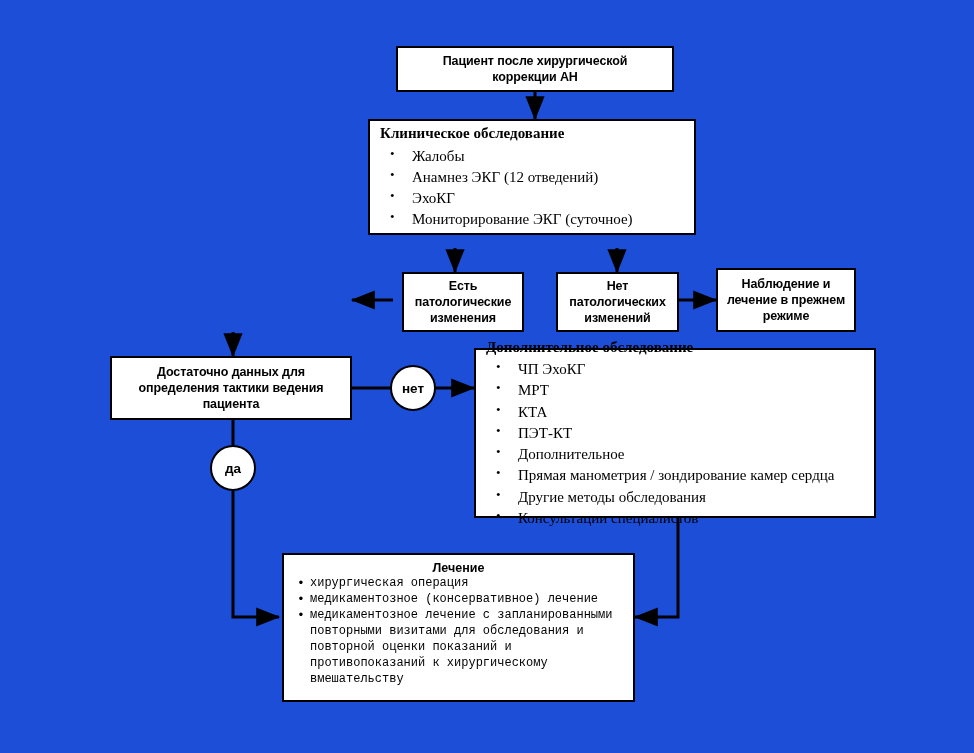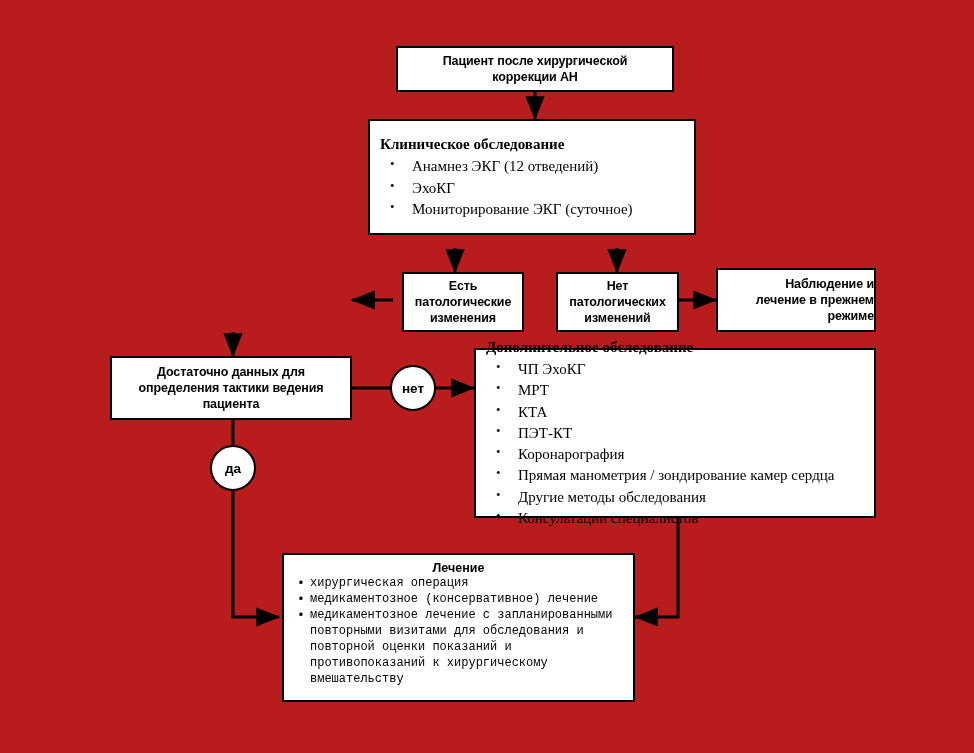--- a/index.html
+++ b/index.html
@@ -4,21 +4,21 @@
 <style>
   html, body {
     margin: 0;
     padding: 0;
     background: #ffffff;
   }
   #canvas {
     position: relative;
     width: 974px;
     height: 753px;
-    background: #b91c1c;
+    background: #1d4ed8;
     overflow: hidden;
     font-family: "Liberation Sans", sans-serif;
   }
   svg.edges {
     position: absolute;
     left: 0;
     top: 0;
     width: 974px;
     height: 753px;
     pointer-events: none;
@@ -162,20 +162,21 @@
   <div class="node centered sans" style="left:396px; top:46px; width:278px; height:46px;">
     <div class="node-lines lh-tight">
       <div>Пациент после хирургической</div>
       <div>коррекции АН</div>
     </div>
   </div>
 
   <div class="node serif pad-serif" style="left:368px; top:119px; width:328px; height:116px;">
     <div class="title">Клиническое обследование</div>
     <ul>
+      <li>Жалобы</li>
       <li>Анамнез ЭКГ (12 отведений)</li>
       <li>ЭхоКГ</li>
       <li>Мониторирование ЭКГ (суточное)</li>
     </ul>
   </div>
 
 
   <div class="node centered sans" style="left:402px; top:272px; width:122px; height:60px;">
     <div class="node-lines lh-tight">
       <div>Есть</div>
@@ -185,21 +186,21 @@
   </div>
 
   <div class="node centered sans" style="left:556px; top:272px; width:123px; height:60px;">
     <div class="node-lines lh-tight">
       <div>Нет</div>
       <div>патологических</div>
       <div>изменений</div>
     </div>
   </div>
 
-  <div class="node centered sans" style="left:716px; top:268px; width:160px; height:64px;text-align:right;">
+  <div class="node centered sans" style="left:716px; top:268px; width:140px; height:64px;">
     <div class="node-lines lh-tight">
       <div>Наблюдение и</div>
       <div>лечение в прежнем</div>
       <div>режиме</div>
     </div>
   </div>
 
   <div class="node centered sans" style="left:110px; top:356px; width:242px; height:64px;align-items:center;">
     <div class="node-lines lh-tight">
       <div>Достаточно данных для</div>
@@ -216,21 +217,21 @@
     <span>да</span>
   </div>
 
   <div class="node serif pad-serif" style="left:474px; top:348px; width:402px; height:170px;">
     <div class="title">Дополнительное обследование</div>
     <ul>
       <li>ЧП ЭхоКГ</li>
       <li>МРТ</li>
       <li>КТА</li>
       <li>ПЭТ-КТ</li>
-      <li>Коронарография</li>
+      <li>Дополнительное</li>
       <li>Прямая манометрия / зондирование камер сердца</li>
       <li>Другие методы обследования</li>
       <li>Консультации специалистов</li>
     </ul>
   </div>
 
   <div class="node" style="left:282px; top:553px; width:353px; height:149px; padding:6px 10px 6px 10px; justify-content:flex-start;">
     <div class="treat-title">Лечение</div>
     <ul class="treat-list">
       <li>хирургическая операция</li>

